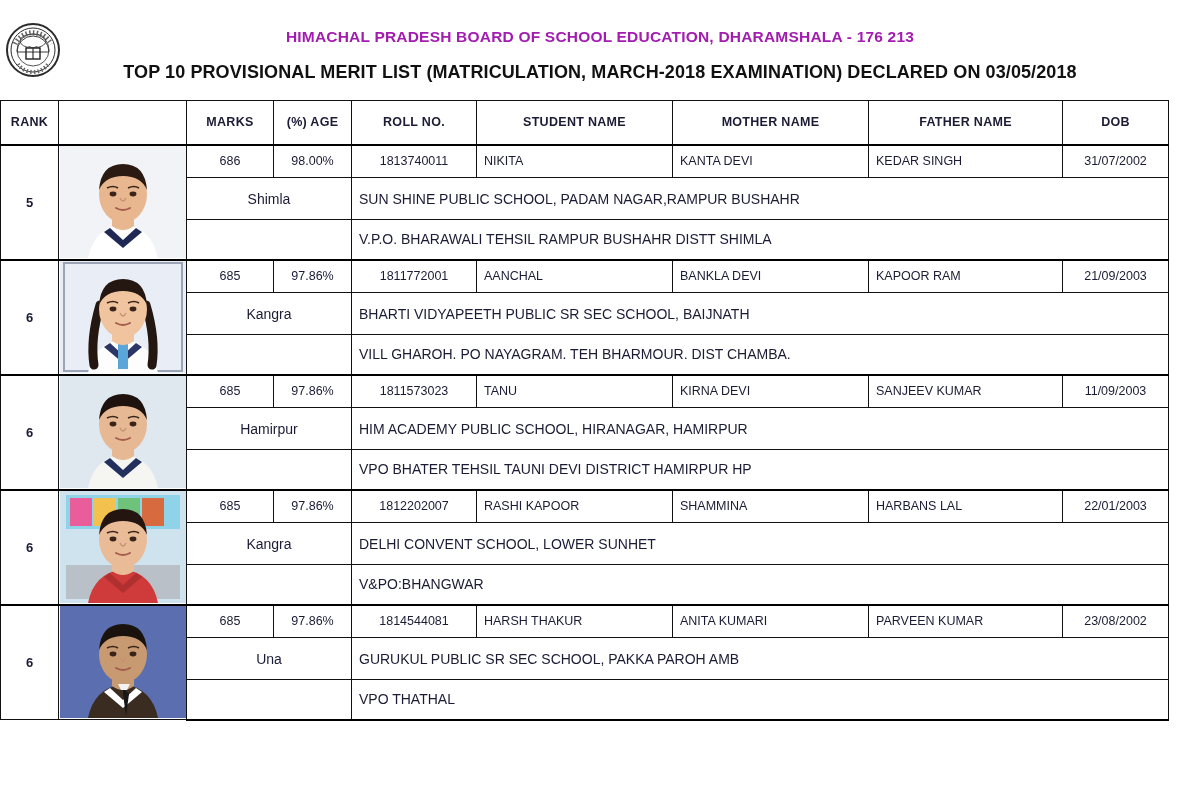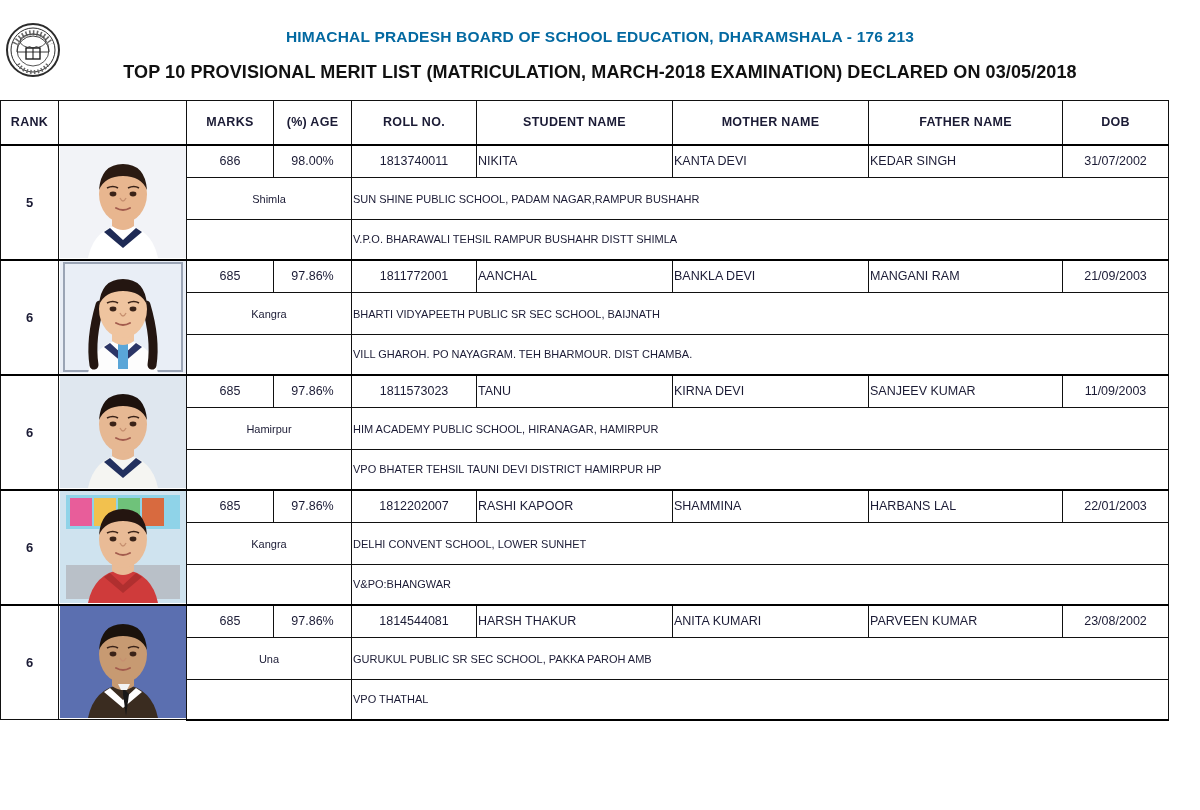--- a/index.html
+++ b/index.html
@@ -25,21 +25,21 @@
   }
   .title-block {
     padding-top: 28px;
     text-align: center;
     width: 1200px;
   }
   .title-line1 {
     font-size: 15.5px;
     font-weight: bold;
     letter-spacing: 0.2px;
-    color: #0369a1;
+    color: #a21caf;
     white-space: nowrap;
   }
   .title-line2 {
     margin-top: 16px;
     font-size: 18px;
     font-weight: bold;
     letter-spacing: 0.1px;
     color: #111;
     white-space: nowrap;
   }
@@ -98,30 +98,30 @@
     width: 126px;
     height: 112px;
     display: block;
     margin: 0 auto;
     overflow: hidden;
     position: relative;
   }
   .photo-frame svg { display: block; width: 126px; height: 112px; }
 
   td.num { text-align: center; }
-  td.txt { text-align: left; padding-left: 1px; }
+  td.txt { text-align: left; padding-left: 7px; }
   td.dist {
     text-align: center;
     font-size: 12.5px;
   }
   .r-top td { height: 33px; }
   .r-mid td { height: 42px; }
   .r-bot td { height: 40px; }
 
-  .sub-row td { font-size: 11px; }
+  .sub-row td { font-size: 14px; }
 </style>
 </head>
 <body>
 
 <div class="doc-header">
   <div class="seal">
     <svg viewBox="0 0 56 56" width="56" height="56">
       <circle cx="28" cy="28" r="26" fill="none" stroke="#2b2b2b" stroke-width="2"></circle>
       <circle cx="28" cy="28" r="22" fill="none" stroke="#2b2b2b" stroke-width="1"></circle>
       <circle cx="28" cy="28" r="16" fill="none" stroke="#555" stroke-width="1"></circle>
@@ -230,21 +230,21 @@
     <path d="M56 62 q7 4 14 0" stroke="#a35c4e" stroke-width="2" fill="none" stroke-linecap="round"></path>
 
   </svg>
           </span>
         </td>
         <td class="num">685</td>
         <td class="num">97.86%</td>
         <td class="num">1811772001</td>
         <td class="txt">AANCHAL</td>
         <td class="txt">BANKLA DEVI</td>
-        <td class="txt">MANGANI RAM</td>
+        <td class="txt">KAPOOR RAM</td>
         <td class="num">21/09/2003</td>
       </tr>
       <tr class="r-mid sub-row">
         <td class="dist" colspan="2">Kangra</td>
         <td class="txt" colspan="5">BHARTI VIDYAPEETH PUBLIC SR SEC SCHOOL, BAIJNATH</td>
       </tr>
       <tr class="r-bot sub-row">
         <td class="dist" colspan="2"></td>
         <td class="txt" colspan="5">VILL GHAROH. PO NAYAGRAM. TEH BHARMOUR. DIST CHAMBA.</td>
       </tr>

